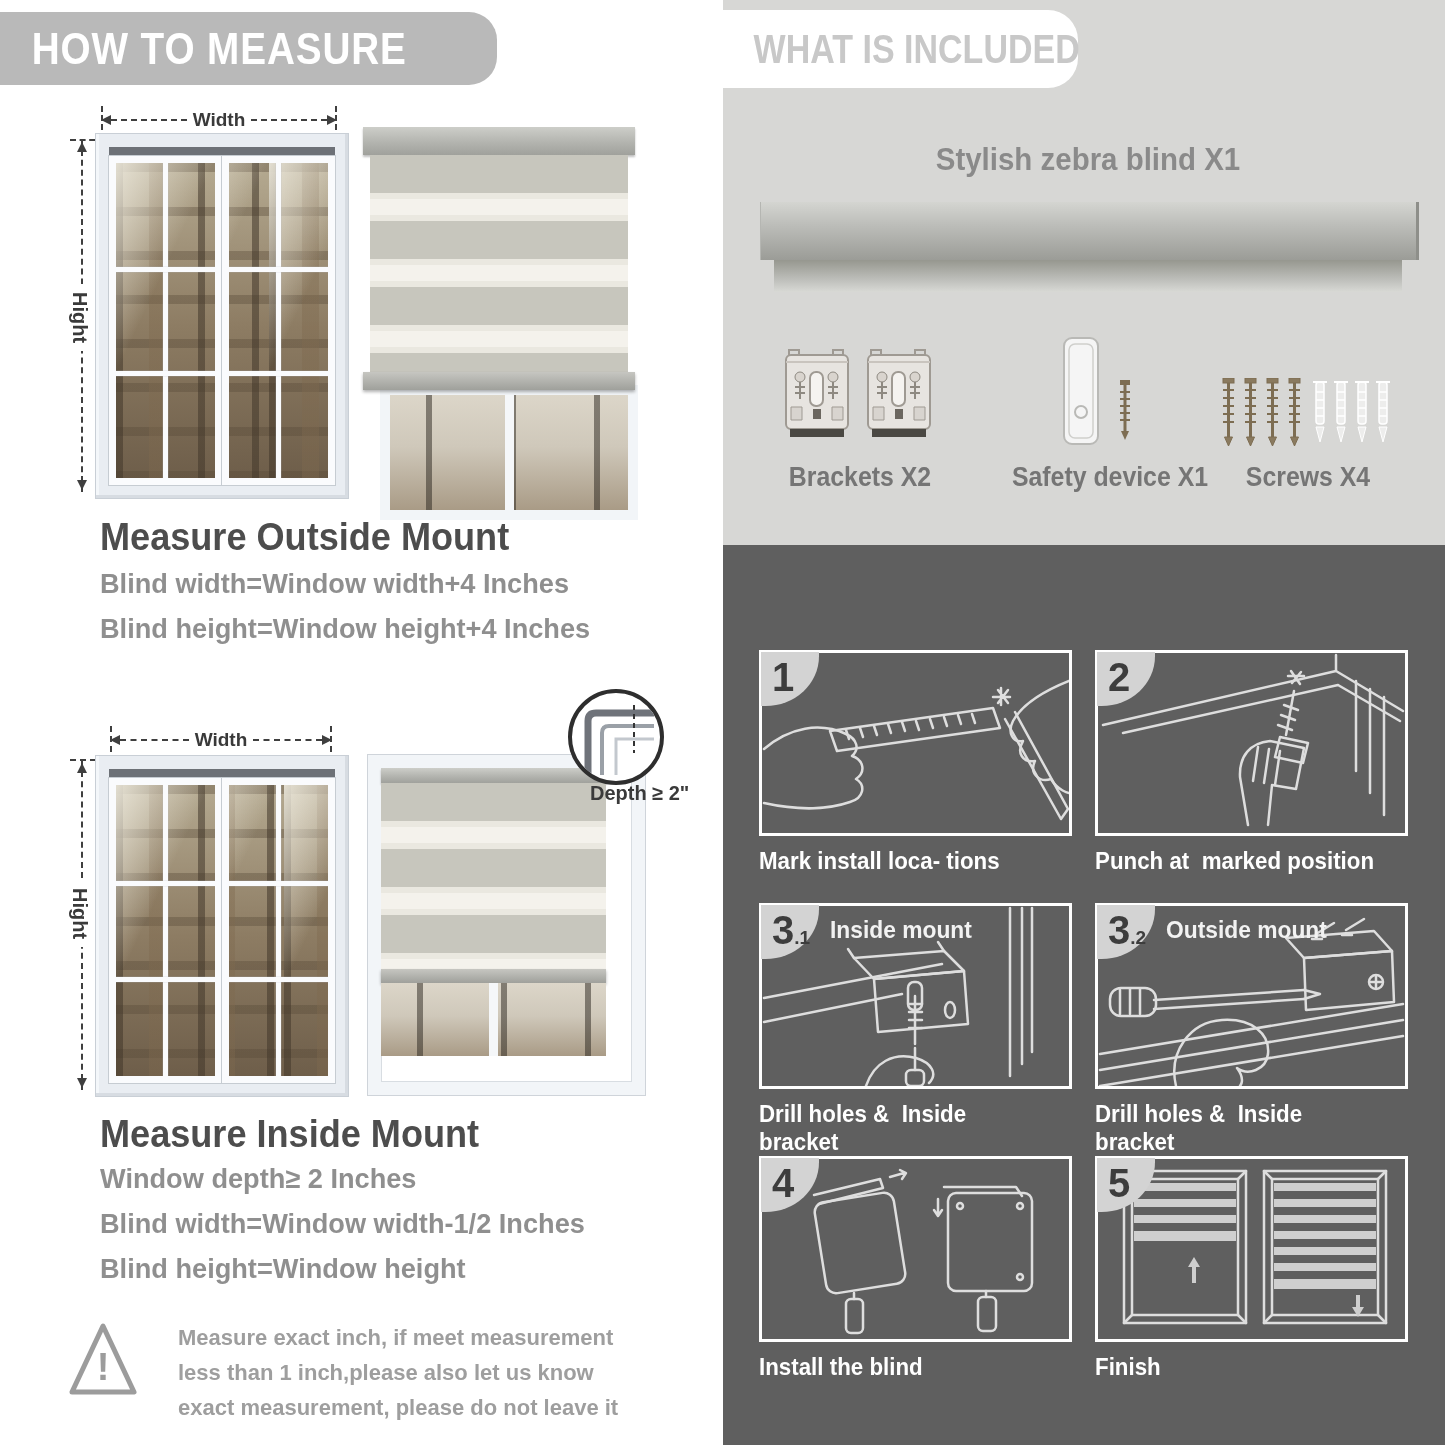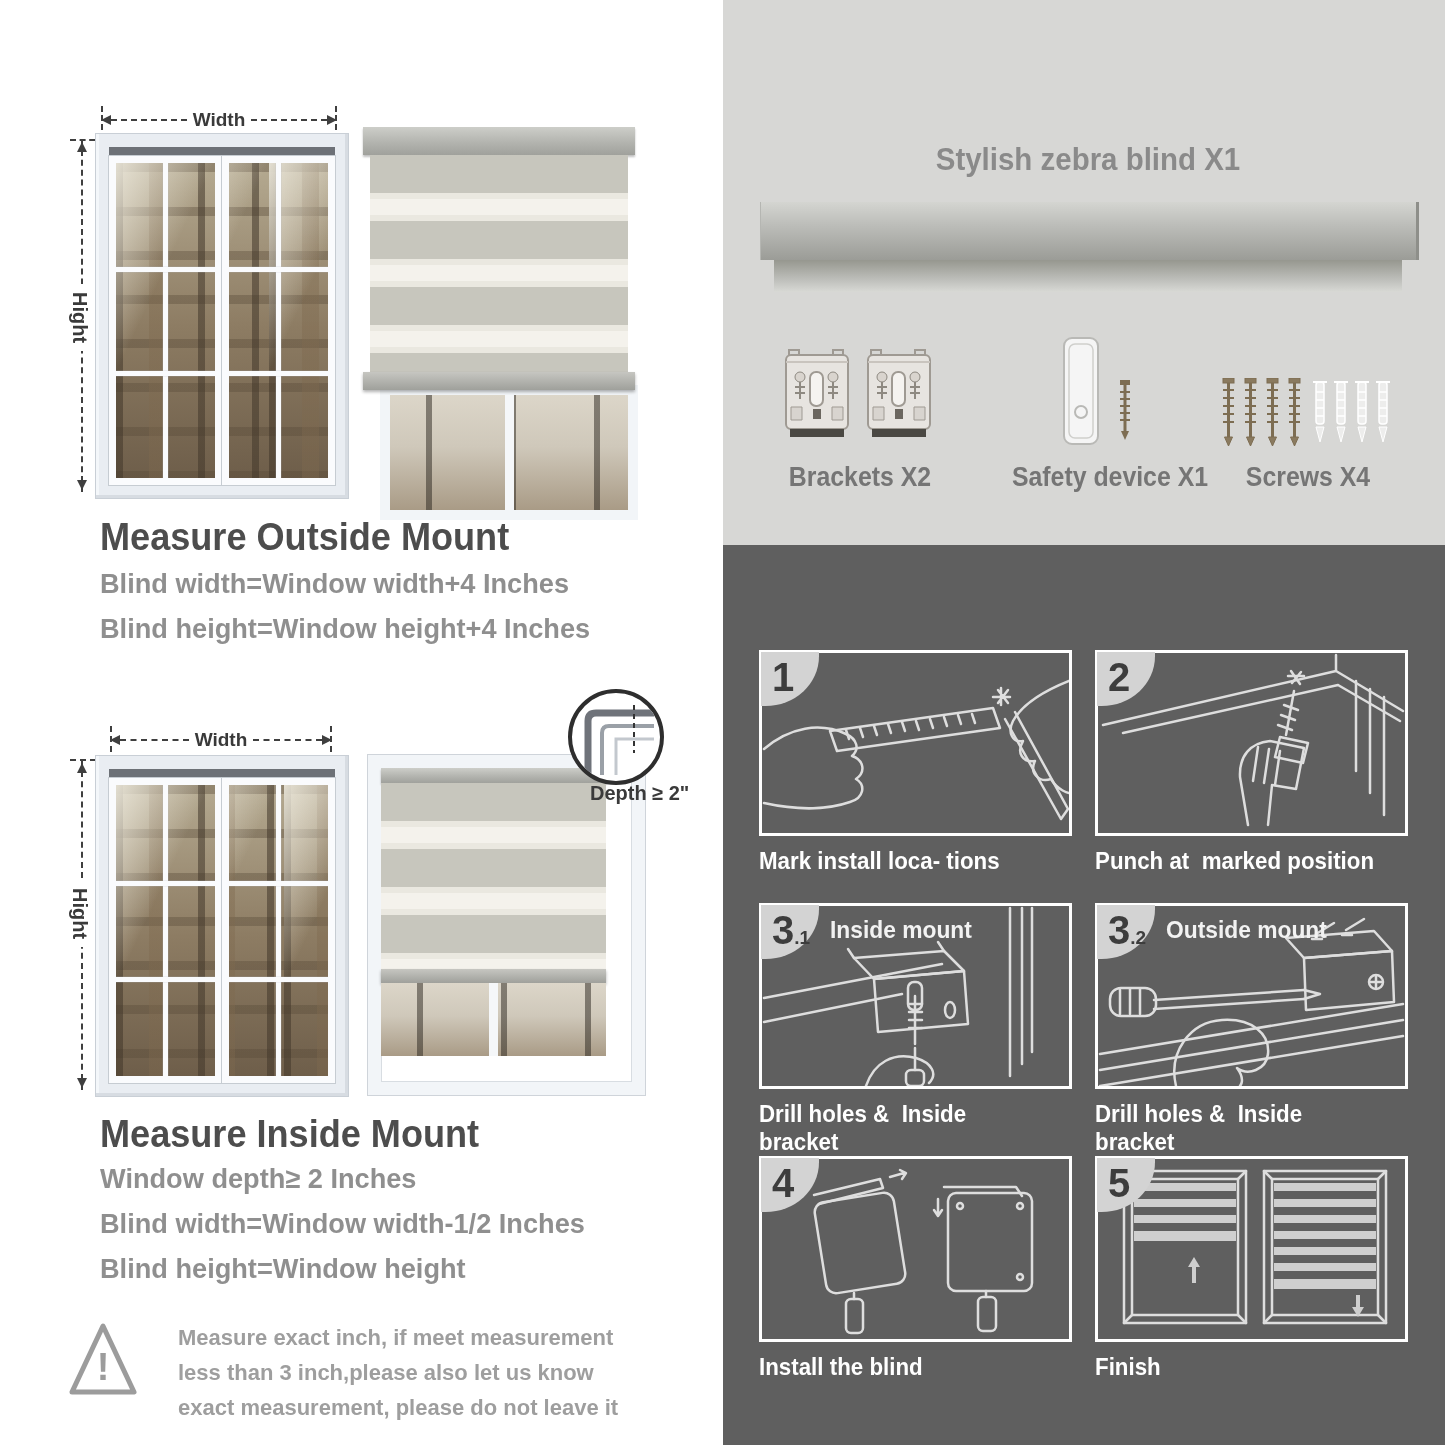--- a/index.html
+++ b/index.html
@@ -92,20 +92,23 @@
   .lineart{stroke:#dedede;stroke-width:2.5;fill:none;stroke-linecap:round;stroke-linejoin:round;}
 </style>
 </head>
 <body>
 
 <div id="canvas">
 
   <div class="abs included-bg"></div>
   <div class="abs mount-bg"></div>
 
+  <div class="abs hdr-left">
+    <span>HOW TO MEASURE</span>
+  </div>
 
   <div class="abs harrow" style="left:101px;top:109px;width:236px;">
     <span class="ah ah-l"></span>
     <span class="dash"></span>
     <span class="lbl">Width</span>
     <span class="dash"></span>
     <span class="ah ah-r"></span>
   </div>
   <div class="abs vtick" style="left:101px;top:106px;height:42px;"></div>
   <div class="abs vtick" style="left:335px;top:106px;height:42px;"></div>
@@ -198,22 +201,25 @@
 
   <div class="abs m-title" style="left:100px;top:1113px;">Measure Inside Mount</div>
   <div class="abs m-line" style="left:100px;top:1163px;">Window depth≥ 2 Inches</div>
   <div class="abs m-line" style="left:100px;top:1208px;">Blind width=Window width-1/2 Inches</div>
   <div class="abs m-line" style="left:100px;top:1253px;">Blind height=Window height</div>
 
   <svg class="abs" style="left:66px;top:1318px;" width="74" height="84" viewBox="0 0 74 84">
     <path d="M37,8 L68,74 H6 Z" fill="none" stroke="#9c9c9c" stroke-width="5" stroke-linejoin="round"></path>
     <text x="37" y="62" text-anchor="middle" font-size="38" font-weight="bold" fill="#9c9c9c" font-family="Liberation Sans, sans-serif">!</text>
   </svg>
-  <div class="abs note-text" style="left:178px;top:1320px;width:468px;">Measure exact inch, if meet measurement less than 3 inch,please also let us know exact measurement, please do not leave it</div>
-
+  <div class="abs note-text" style="left:178px;top:1320px;width:468px;">Measure exact inch, if meet measurement less than 1 inch,please also let us know exact measurement, please do not leave it</div>
+
+  <div class="abs hdr-included">
+    <span>WHAT IS INCLUDED</span>
+  </div>
 
   <div class="abs inc-product" style="left:763px;top:142px;width:650px;">Stylish zebra blind X1</div>
 
   <div class="abs inc-cassette-main" style="left:760px;top:202px;width:655px;height:58px;"></div>
   <div class="abs inc-cassette-lip" style="left:774px;top:260px;width:628px;height:32px;"></div>
 
   <svg class="abs" style="left:783px;top:346px;" width="150" height="96" viewBox="0 0 150 96">
     <g>
       <path d="M6,10 v-6 h10 v5 M50,9 v-5 h10 v6" stroke="#9f9a93" fill="none" stroke-width="2"></path>
       <rect x="3" y="9" width="62" height="74" rx="5" fill="#e7e4e0" stroke="#9f9a93" stroke-width="2"></rect>

